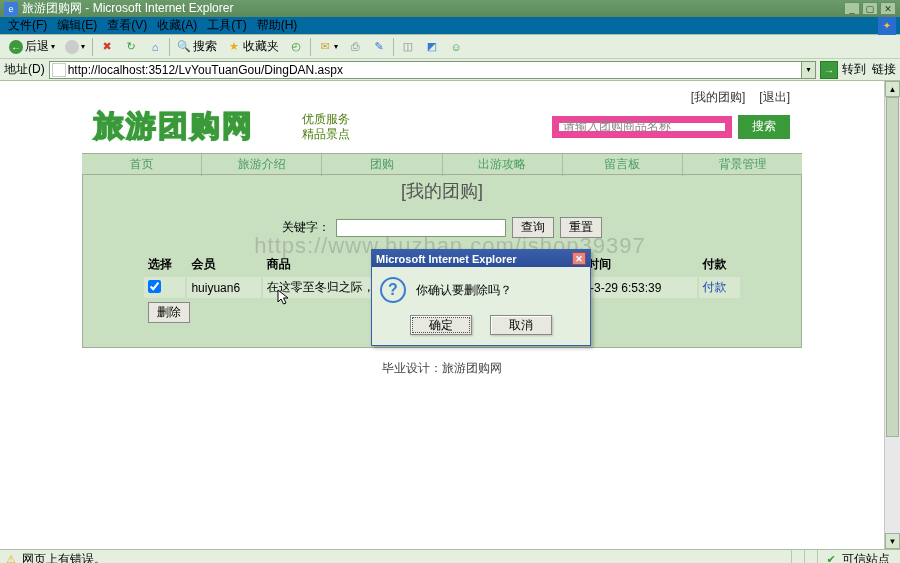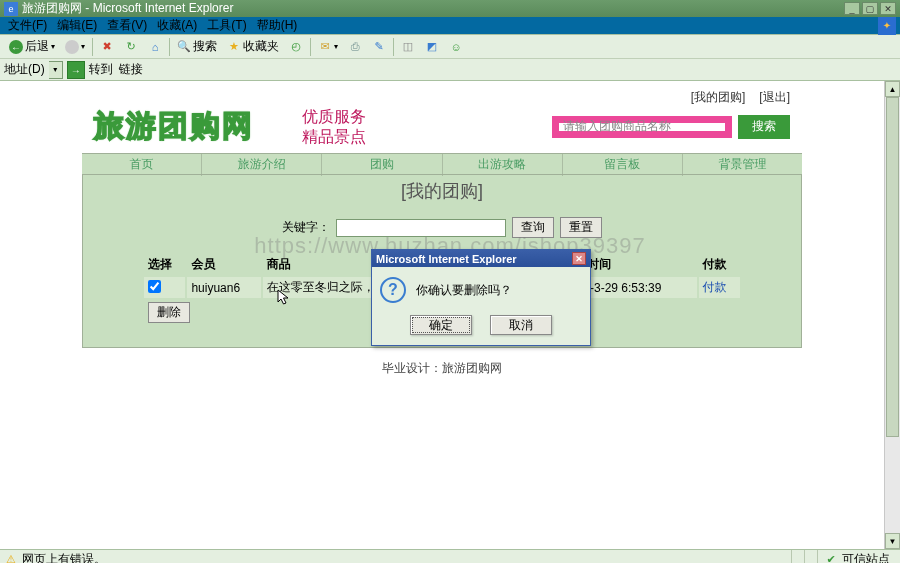--- a/index.html
+++ b/index.html
@@ -43,21 +43,21 @@
   .scrollbar-v .arr { position: absolute; left: 0; right: 0; height: 16px; background: #d8e8d0; border: 1px solid #a0b098; display: flex; align-items: center; justify-content: center; font-size: 8px; }
   .scrollbar-v .arr.up { top: 0; }
   .scrollbar-v .arr.down { bottom: 0; }
 
   
   .wrapper { width: 720px; margin: 0 auto; }
   .topbar { display: flex; justify-content: flex-end; gap: 14px; padding: 8px 12px 0 0; font-size: 12px; }
   .topbar a { color: #333; text-decoration: none; }
   .header { display: flex; align-items: center; padding: 0 12px 6px; gap: 40px; }
   .logo { font-family: "KaiTi", "STKaiti", cursive; font-size: 30px; font-weight: bold; color: #fff; -webkit-text-stroke: 1.5px #3a9a3a; text-shadow: 0 0 2px #3a9a3a; letter-spacing: 2px; }
-  .slogan { margin-left: 8px; font-size: 16px; color: #be185d; line-height: 1.2; }
+  .slogan { margin-left: 8px; font-size: 12px; color: #4d7c0f; line-height: 1.2; }
   .header .searcharea { margin-left: auto; display: flex; align-items: center; gap: 6px; }
   .searchbox { width: 180px; height: 22px; border: 7px solid #ec4899; padding: 0 4px; color: #888; display: flex; align-items: center; font-size: 12px; }
   .searchbtn { background: #3a9a3a; color: #fff; border: none; height: 24px; padding: 0 14px; cursor: pointer; font-size: 12px; }
 
   nav.mainnav { background: #c8dfc0; border-top: 1px solid #a0b098; border-bottom: 1px solid #a0b098; height: 22px; display: flex; align-items: center; }
   nav.mainnav .navitem { flex: 1; text-align: center; font-size: 12px; color: #15803d; border-right: 1px solid #a0b098; padding: 3px 0; cursor: pointer; opacity: 0.7; }
   nav.mainnav .navitem:last-child { border-right: none; }
 
   .pagebody { background: #c8dfc0; padding-bottom: 20px; border: 1px solid #a0b098; border-top: none; }
   .pagetitle { text-align: center; font-size: 18px; color: #555; padding: 4px 0 6px; }
@@ -165,20 +165,24 @@
   <div class="tbtn">
       <span class="smallico" style="color:#3a7dd0;">◩</span>
     </div>
   <div class="tbtn">
       <span class="smallico" style="color:#3a9a3a;">☺</span>
     </div>
 </div>
 
 <div class="addressbar">
   <span class="lbl">地址(D)</span>
+  <div class="addrinput">
+    <div class="pageico"></div>
+    <input type="text" value="http://localhost:3512/LvYouTuanGou/DingDAN.aspx" style="">
+  </div>
   <div class="dropdown">▾</div>
   <div class="gobtn">→</div>
   <span style="margin-left:4px;">转到</span>
   <span class="links">链接</span>
 </div>
 
 <div class="viewport">
   <div class="page">
     <div class="wrapper">
       <div class="topbar">

